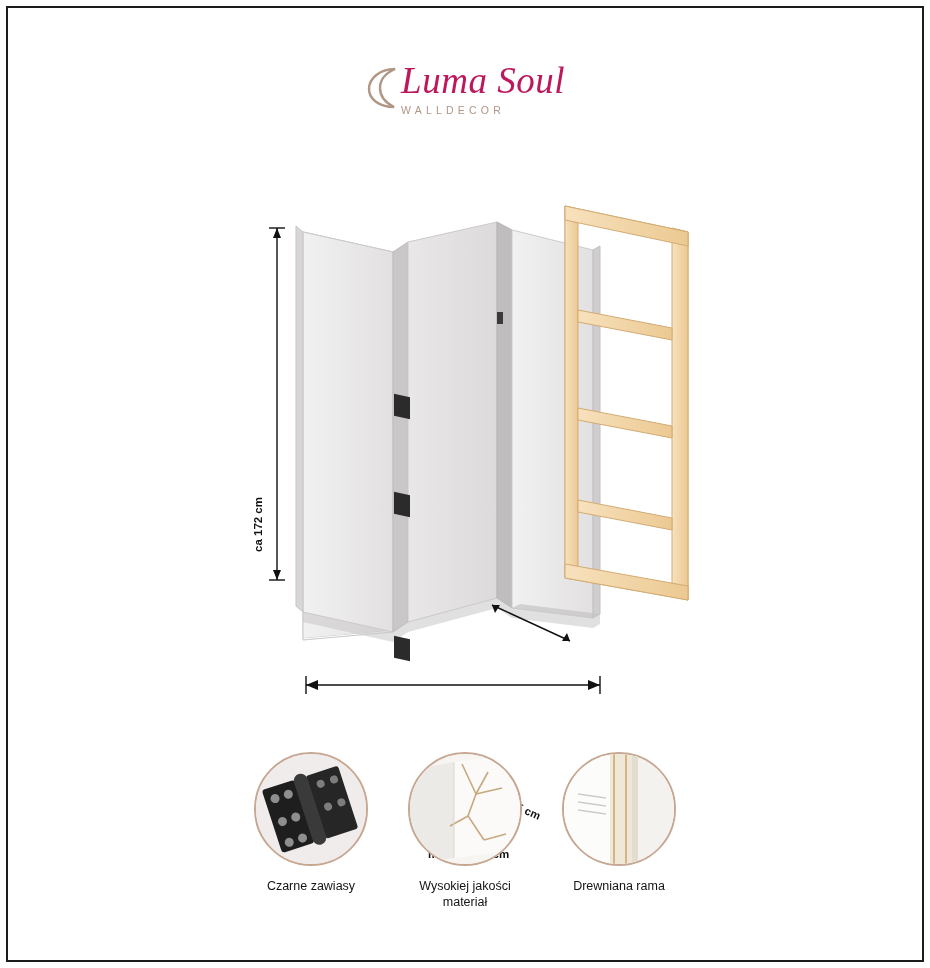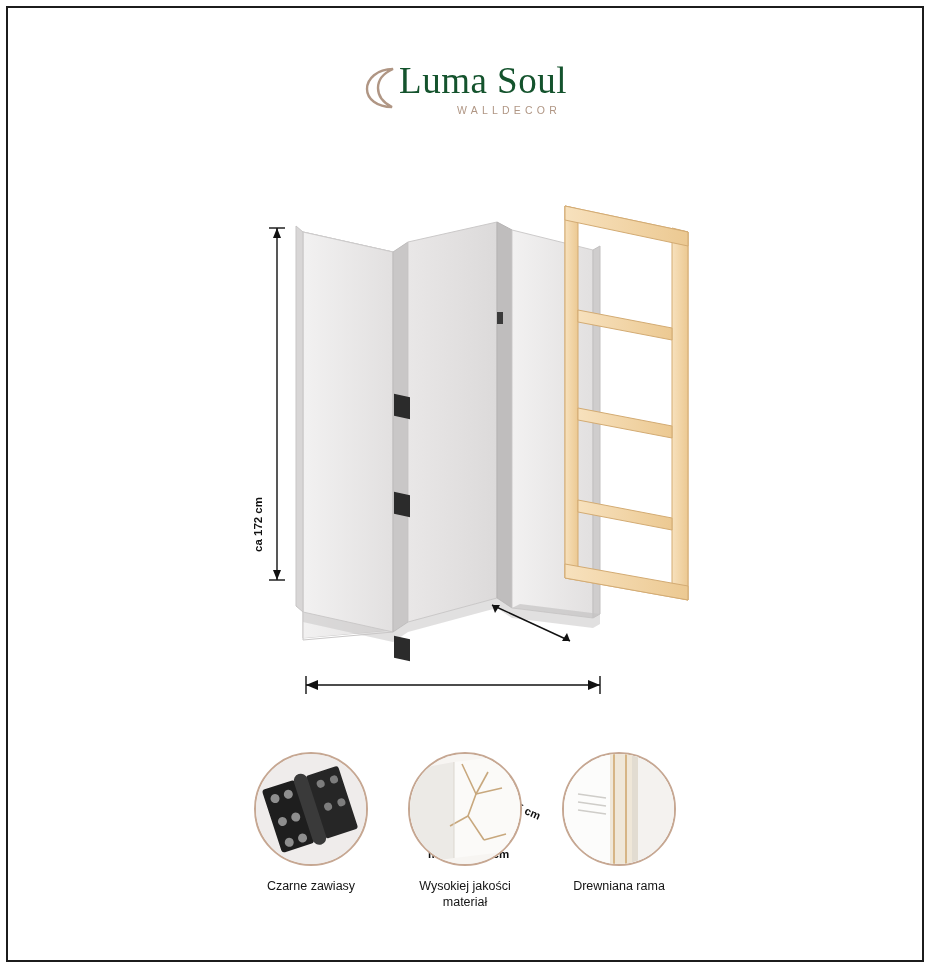--- a/index.html
+++ b/index.html
@@ -46,29 +46,30 @@
     position: absolute;
     left: 0;
     top: 4px;
     width: 38px;
     height: 44px;
   }
   .brand-name {
     font-family: "Liberation Serif", serif;
     font-size: 37px;
     letter-spacing: 0.5px;
-    color: #14532d;
+    color: #be185d;
     line-height: 1.05;
+    font-style: italic;
   }
   .brand-sub {
     font-family: "Liberation Sans", sans-serif;
     font-size: 10.5px;
     letter-spacing: 4.2px;
     color: #b09684;
-    text-align: right;
+    text-align: left;
     margin-top: 3px;
     padding-right: 6px;
   }
 
   
   .illus {
     position: absolute;
     left: 0;
     top: 180px;
     width: 930px;

